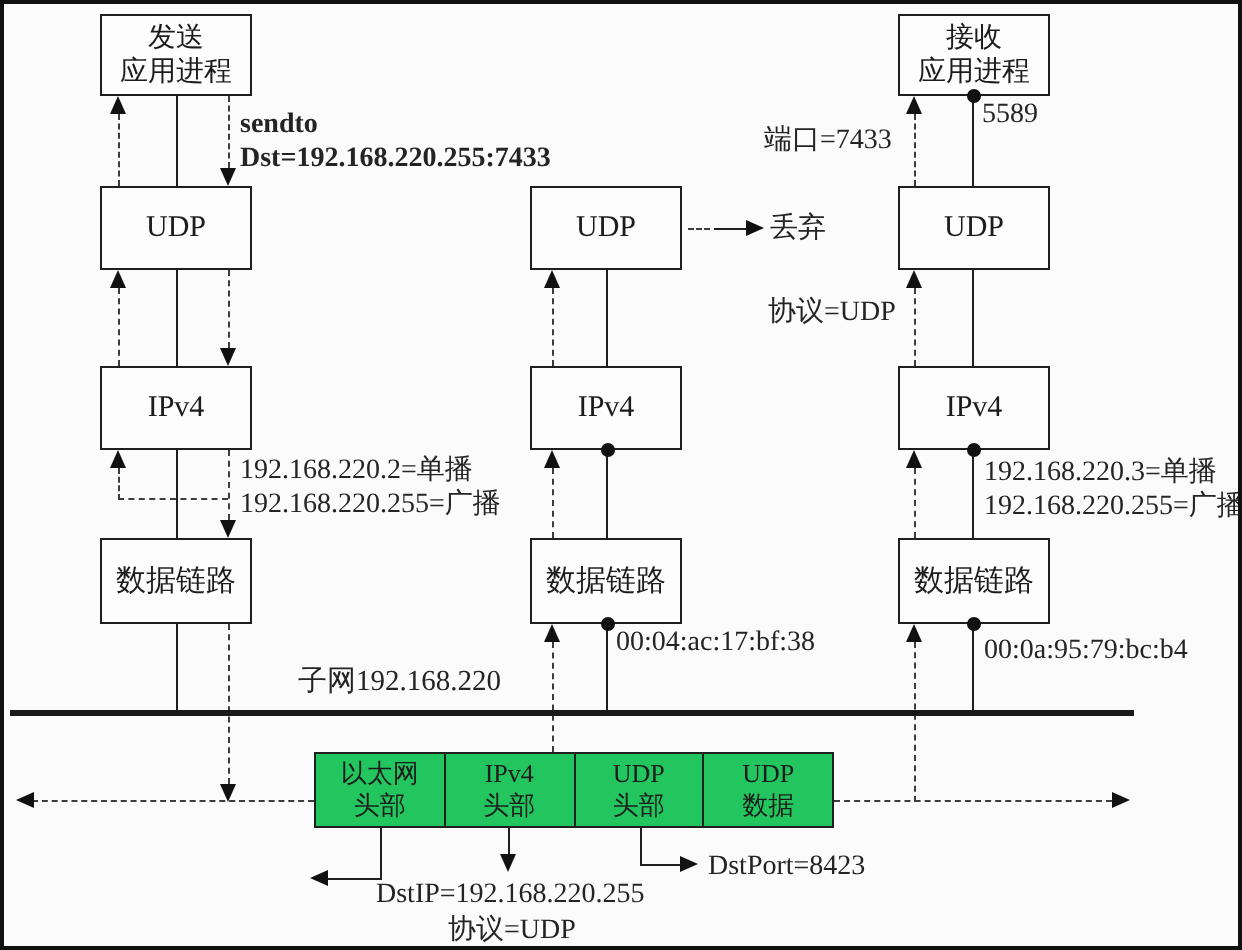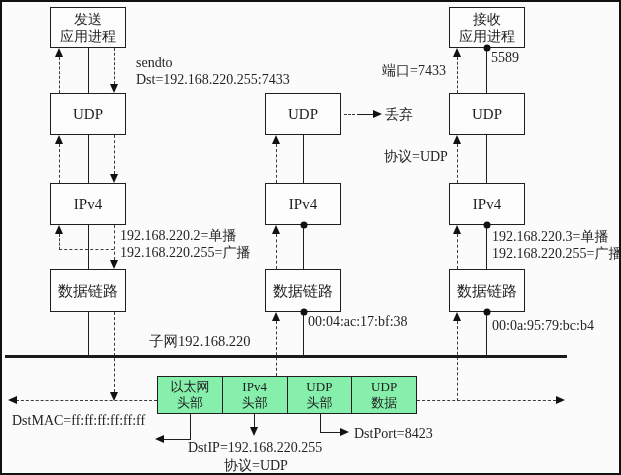--- a/index.html
+++ b/index.html
@@ -23,21 +23,21 @@
   .arr.up{border-left:4.5px solid transparent;border-right:4.5px solid transparent;border-bottom:9px solid #111;}
   .arr.down{border-left:4.5px solid transparent;border-right:4.5px solid transparent;border-top:9px solid #111;}
   .arr.left{border-top:4.5px solid transparent;border-bottom:4.5px solid transparent;border-right:9px solid #111;}
   .arr.right{border-top:4.5px solid transparent;border-bottom:4.5px solid transparent;border-left:9px solid #111;}
   .dot{position:absolute;width:7px;height:7px;border-radius:50%;background:#111;transform:translate(-50%,-50%);z-index:6;}
   .lbl{position:absolute;font-size:14px;line-height:17px;white-space:nowrap;color:#242424;z-index:5;}
   .r{}
   .subnet{position:absolute;left:3px;top:353px;width:562px;height:2.5px;background:#1a1a1a;z-index:3;}
   .frame{
     position:absolute;left:155px;top:374px;width:260px;height:38px;z-index:4;
-    box-sizing:border-box;border:1.6px solid #1f1f1f;background:#86efac;
+    box-sizing:border-box;border:1.6px solid #1f1f1f;background:#22c55e;
     display:flex;
   }
   .cell{
     flex:1;box-sizing:border-box;border-right:1.6px solid #1f1f1f;
     display:flex;flex-direction:column;align-items:center;justify-content:center;
     font-size:13px;line-height:16px;text-align:center;
   }
   .cell:last-child{border-right:none;}
 </style>
 </head>
@@ -74,21 +74,21 @@
   <div class="arr down" style="left:108px;top:390px;"></div>
 
   <div class="arr up" style="left:53px;top:46px;"></div>
   <div class="vdash" style="left:57px;top:55px;height:36px;"></div>
   <div class="arr up" style="left:53px;top:133px;"></div>
   <div class="vdash" style="left:57px;top:142px;height:39px;"></div>
   <div class="arr up" style="left:53px;top:223px;"></div>
   <div class="vdash" style="left:57px;top:232px;height:16px;"></div>
   <div class="hdash" style="left:57px;top:247px;width:55px;"></div>
 
-  <div class="lbl" style="left:134px;top:52px;">
+  <div class="lbl" style="left:118px;top:52px;font-weight:bold;">
     <div>sendto</div>
     <div>Dst=192.168.220.255:7433</div>
   </div>
 
   <div class="box" style="left:263px;top:91px;width:76px;height:42px;">
     <span>UDP</span>
   </div>
   <div class="box" style="left:263px;top:181px;width:76px;height:42px;">
     <span>IPv4</span>
   </div>
@@ -184,21 +184,20 @@
     <div class="cell">
       <span>UDP</span>
       <span>数据</span>
     </div>
   </div>
 
   <div class="vsolid" style="left:188px;top:412px;height:26px;"></div>
   <div class="hsolid" style="left:162px;top:437px;width:27px;"></div>
   <div class="arr left" style="left:153px;top:432.5px;"></div>
   <div class="lbl r" style="left:10px;top:410px;width:143px;">
-    <div>DstMAC=ff:ff:ff:ff:ff:ff</div>
   </div>
 
   <div class="vsolid" style="left:252px;top:412px;height:14px;"></div>
   <div class="arr down" style="left:248px;top:425px;"></div>
   <div class="lbl" style="left:186px;top:437px;">DstIP=192.168.220.255</div>
   <div class="lbl" style="left:222px;top:455px;">协议=UDP</div>
 
   <div class="vsolid" style="left:318px;top:412px;height:19px;"></div>
   <div class="hsolid" style="left:318px;top:430px;width:21px;"></div>
   <div class="arr right" style="left:338px;top:425.5px;"></div>

